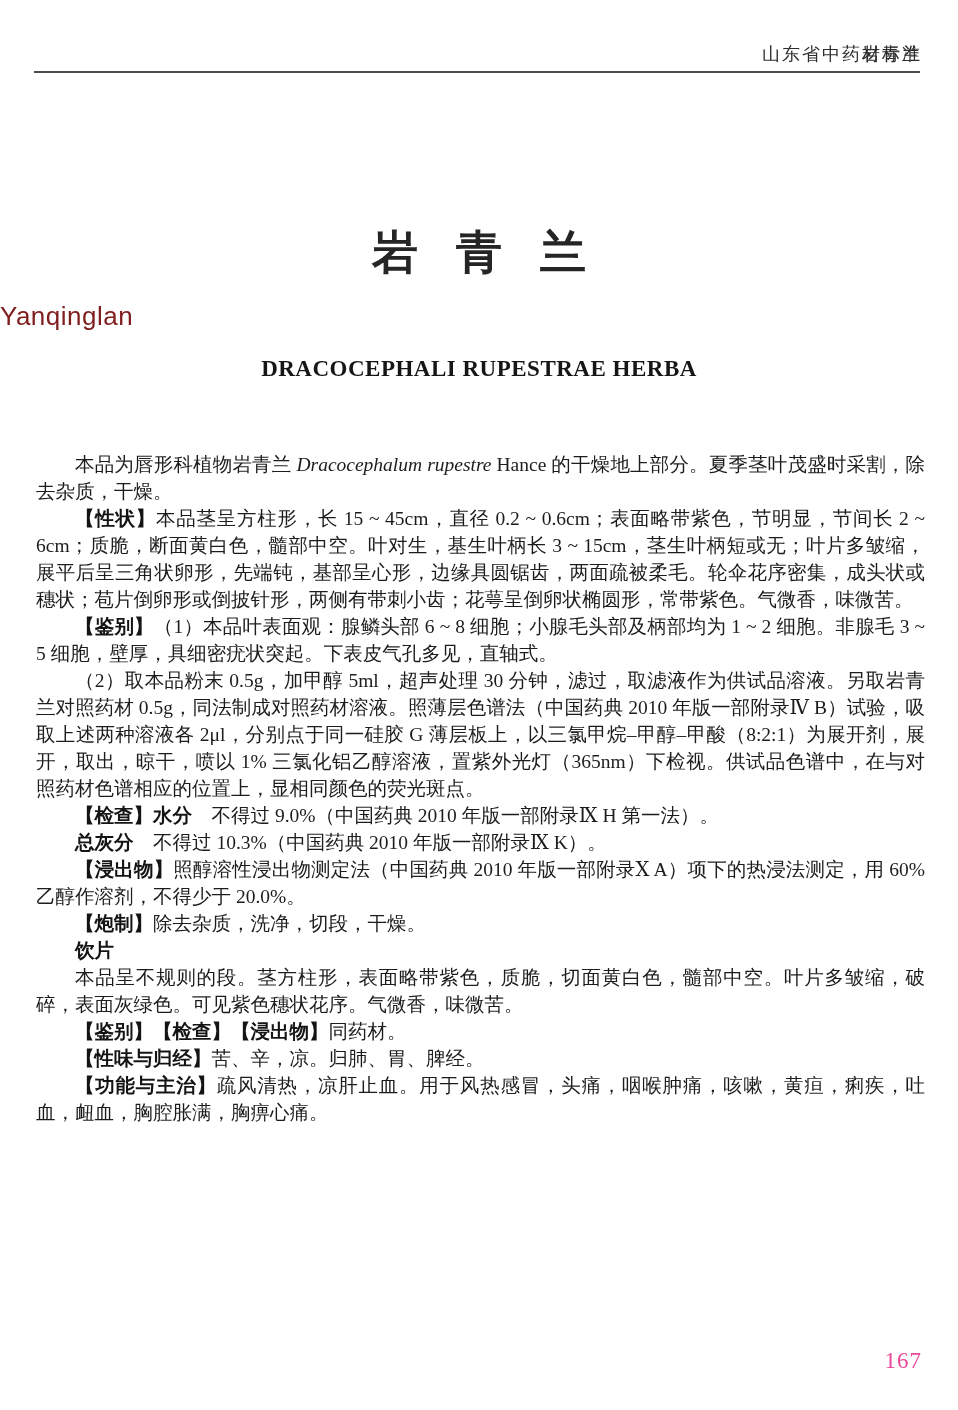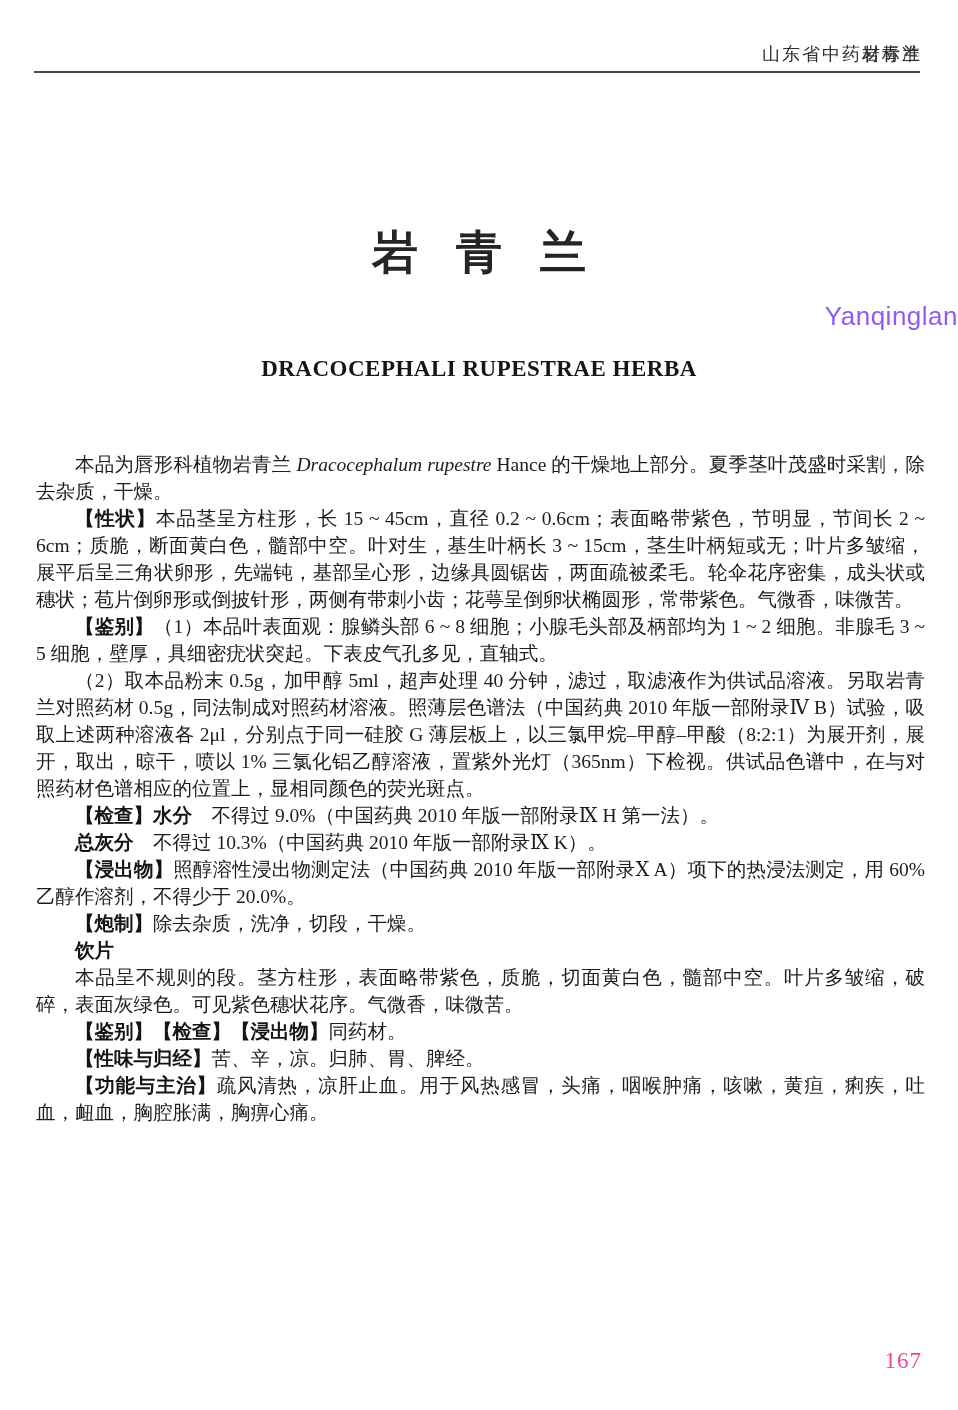--- a/index.html
+++ b/index.html
@@ -34,24 +34,24 @@
     position:absolute;top:222px;left:0;right:0;
     text-align:center;
     font-family:"Liberation Sans","DejaVu Sans",sans-serif;
     font-weight:600;
     font-size:46px;color:#252525;
     letter-spacing:38px;text-indent:38px;
     margin:0;
   }
   .pinyin{
     position:absolute;top:301px;left:0;right:0;
-    text-align:right;
+    text-align:left;
     font-family:"Liberation Sans","DejaVu Sans",sans-serif;
     font-weight:400;
-    font-size:26px;color:#8b5cf6;
+    font-size:26px;color:#7f1d1d;
     margin:0;letter-spacing:0.5px;
   }
   .latin-name{
     position:absolute;top:356px;left:0;right:0;
     text-align:center;
     font-family:"Liberation Serif","DejaVu Serif",serif;
     font-weight:700;
     font-size:23px;color:#161616;
     margin:0;letter-spacing:0.5px;
   }
@@ -89,21 +89,21 @@
   <h1 class="cn-title">岩青兰</h1>
 
   <div class="pinyin">Yanqinglan</div>
 
   <div class="latin-name">DRACOCEPHALI RUPESTRAE HERBA</div>
 
   <div class="body-content">
       <p><span class="seg-normal">本品为唇形科植物岩青兰 </span><span class="seg-italic">Dracocephalum rupestre</span><span class="seg-normal"> Hance 的干燥地上部分。夏季茎叶茂盛时采割，除去杂质，干燥。</span></p>
       <p><span class="seg-label">【性状】</span><span class="seg-normal">本品茎呈方柱形，长 15 ~ 45cm，直径 0.2 ~ 0.6cm；表面略带紫色，节明显，节间长 2 ~ 6cm；质脆，断面黄白色，髓部中空。叶对生，基生叶柄长 3 ~ 15cm，茎生叶柄短或无；叶片多皱缩，展平后呈三角状卵形，先端钝，基部呈心形，边缘具圆锯齿，两面疏被柔毛。轮伞花序密集，成头状或穗状；苞片倒卵形或倒披针形，两侧有带刺小齿；花萼呈倒卵状椭圆形，常带紫色。气微香，味微苦。</span></p>
       <p><span class="seg-label">【鉴别】</span><span class="seg-normal">（1）本品叶表面观：腺鳞头部 6 ~ 8 细胞；小腺毛头部及柄部均为 1 ~ 2 细胞。非腺毛 3 ~ 5 细胞，壁厚，具细密疣状突起。下表皮气孔多见，直轴式。</span></p>
-      <p><span class="seg-normal">（2）取本品粉末 0.5g，加甲醇 5ml，超声处理 40 分钟，滤过，取滤液作为供试品溶液。另取岩青兰对照药材 0.5g，同法制成对照药材溶液。照薄层色谱法（中国药典 2010 年版一部附录Ⅳ B）试验，吸取上述两种溶液各 2μl，分别点于同一硅胶 G 薄层板上，以三氯甲烷–甲醇–甲酸（8:2:1）为展开剂，展开，取出，晾干，喷以 1% 三氯化铝乙醇溶液，置紫外光灯（365nm）下检视。供试品色谱中，在与对照药材色谱相应的位置上，显相同颜色的荧光斑点。</span></p>
+      <p><span class="seg-normal">（2）取本品粉末 0.5g，加甲醇 5ml，超声处理 30 分钟，滤过，取滤液作为供试品溶液。另取岩青兰对照药材 0.5g，同法制成对照药材溶液。照薄层色谱法（中国药典 2010 年版一部附录Ⅳ B）试验，吸取上述两种溶液各 2μl，分别点于同一硅胶 G 薄层板上，以三氯甲烷–甲醇–甲酸（8:2:1）为展开剂，展开，取出，晾干，喷以 1% 三氯化铝乙醇溶液，置紫外光灯（365nm）下检视。供试品色谱中，在与对照药材色谱相应的位置上，显相同颜色的荧光斑点。</span></p>
       <p><span class="seg-label">【检查】</span><span class="seg-label">水分</span><span class="seg-normal">　不得过 9.0%（中国药典 2010 年版一部附录Ⅸ H 第一法）。</span></p>
       <p><span class="seg-label">总灰分</span><span class="seg-normal">　不得过 10.3%（中国药典 2010 年版一部附录Ⅸ K）。</span></p>
       <p><span class="seg-label">【浸出物】</span><span class="seg-normal">照醇溶性浸出物测定法（中国药典 2010 年版一部附录Ⅹ A）项下的热浸法测定，用 60% 乙醇作溶剂，不得少于 20.0%。</span></p>
       <p><span class="seg-label">【炮制】</span><span class="seg-normal">除去杂质，洗净，切段，干燥。</span></p>
       <p><span class="seg-label">饮片</span></p>
       <p><span class="seg-normal">本品呈不规则的段。茎方柱形，表面略带紫色，质脆，切面黄白色，髓部中空。叶片多皱缩，破碎，表面灰绿色。可见紫色穗状花序。气微香，味微苦。</span></p>
       <p><span class="seg-label">【鉴别】【检查】【浸出物】</span><span class="seg-normal">同药材。</span></p>
       <p><span class="seg-label">【性味与归经】</span><span class="seg-normal">苦、辛，凉。归肺、胃、脾经。</span></p>
       <p><span class="seg-label">【功能与主治】</span><span class="seg-normal">疏风清热，凉肝止血。用于风热感冒，头痛，咽喉肿痛，咳嗽，黄疸，痢疾，吐血，衄血，胸腔胀满，胸痹心痛。</span></p>
     </div>

